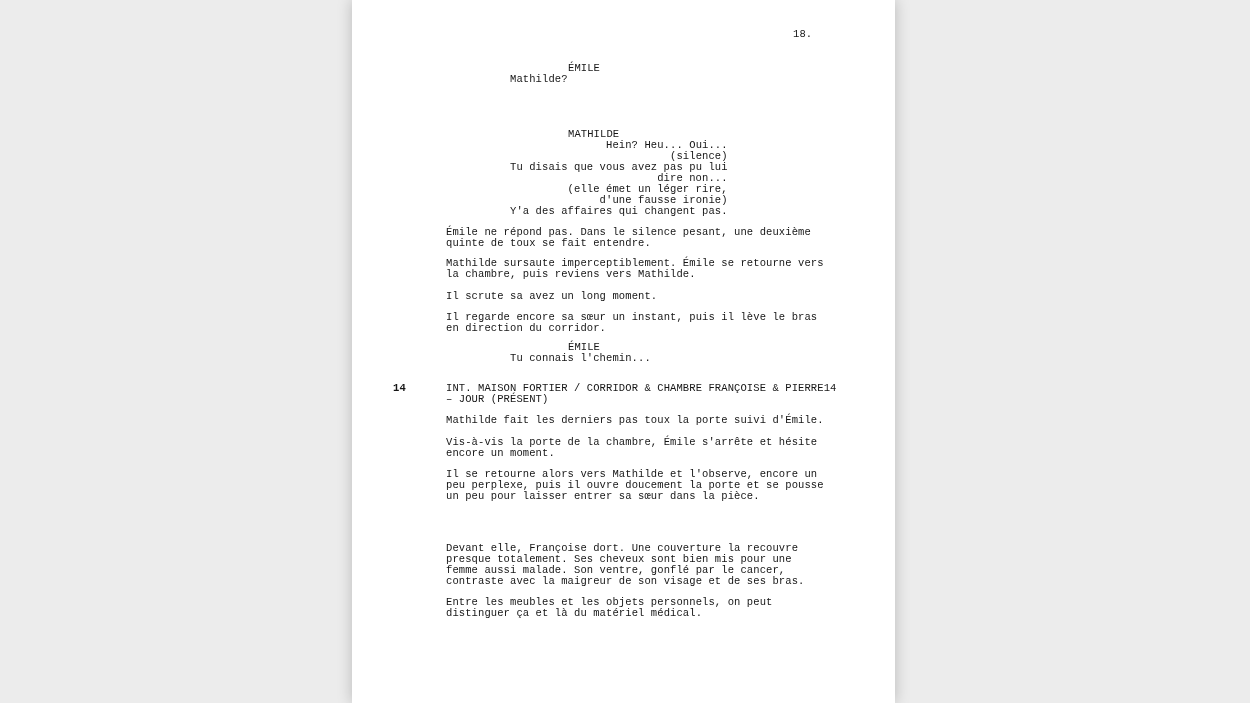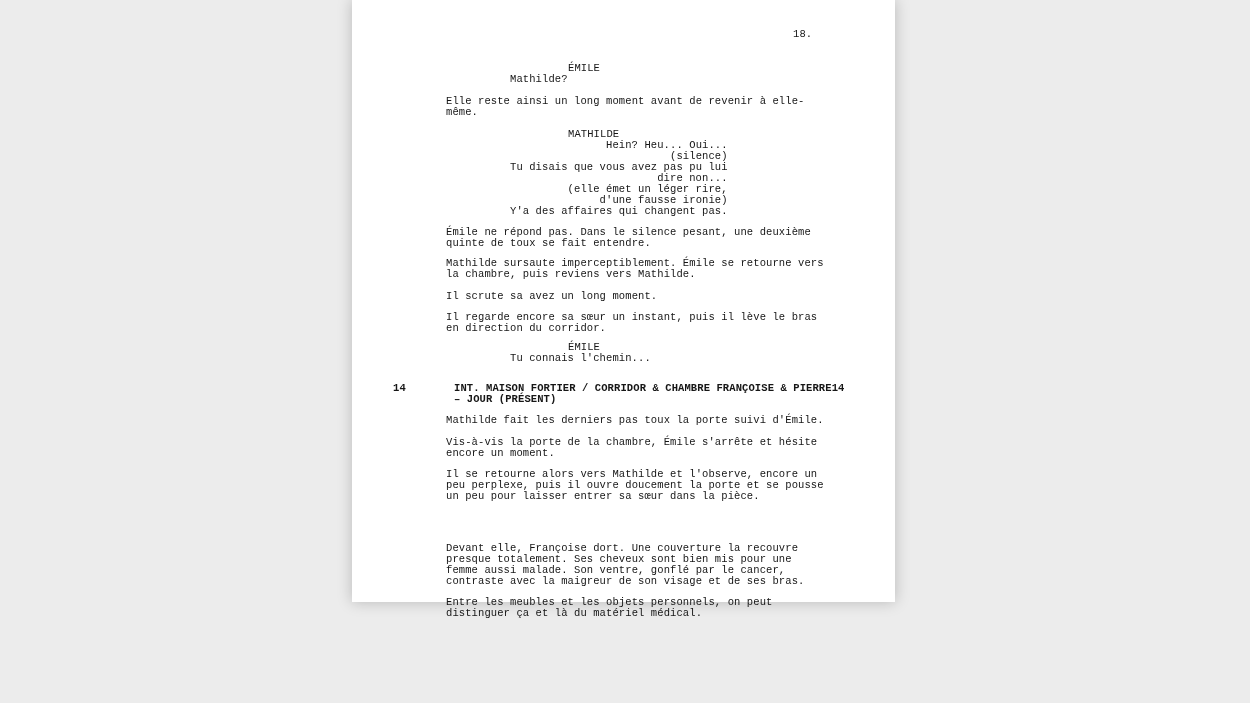--- a/index.html
+++ b/index.html
@@ -16,52 +16,50 @@
     width: 1250px;
     height: 703px;
     background: linear-gradient(90deg, #ededed 0%, #e6e6e6 27%, #dcdcdc 28.1%, #dcdcdc 28.15%, #ededed 28.2%) ;
     background: #ececec;
   }
   .page {
     position: absolute;
     left: 352px;
     top: 0;
     width: 543px;
-    height: 602px;
+    height: 703px;
     background: #ffffff;
     box-shadow: 0 0 14px rgba(0,0,0,0.22);
   }
   .txt {
     position: absolute;
     white-space: pre;
     font-size: 10.5px;
     line-height: 11px;
     color: #161616;
     letter-spacing: 0.1px;
   }
   .action   { left: 94px; }
   .cue      { left: 216px; }
   .dialogue { left: 158px; text-align: right; }
   .pno      { left: 441px; top: 29px; }
   .scn-no   { left: 41px;  font-weight: bold; }
-  .heading  { left: 102px;  font-weight: bold; }
+  .heading  { left: 94px;  font-weight: normal; }
 </style>
 </head>
 <body>
 
 <div class="canvas">
   <div class="page">
 
     <div class="txt pno">18.</div>
 
     <div class="txt cue" style="top:63px">ÉMILE</div>
     <div class="txt dialogue" style="top:74px">Mathilde?</div>
 
-    <div class="txt action" style="top:96px">Elle reste ainsi un long moment avant de revenir à elle-
-même.</div>
 
     <div class="txt cue" style="top:129px">MATHILDE</div>
     <div class="txt dialogue" style="top:140px">Hein? Heu... Oui...
     (silence)
 Tu disais que vous avez pas pu lui
 dire non...
     (elle émet un léger rire,
      d'une fausse ironie)
 Y'a des affaires qui changent pas.</div>
 

